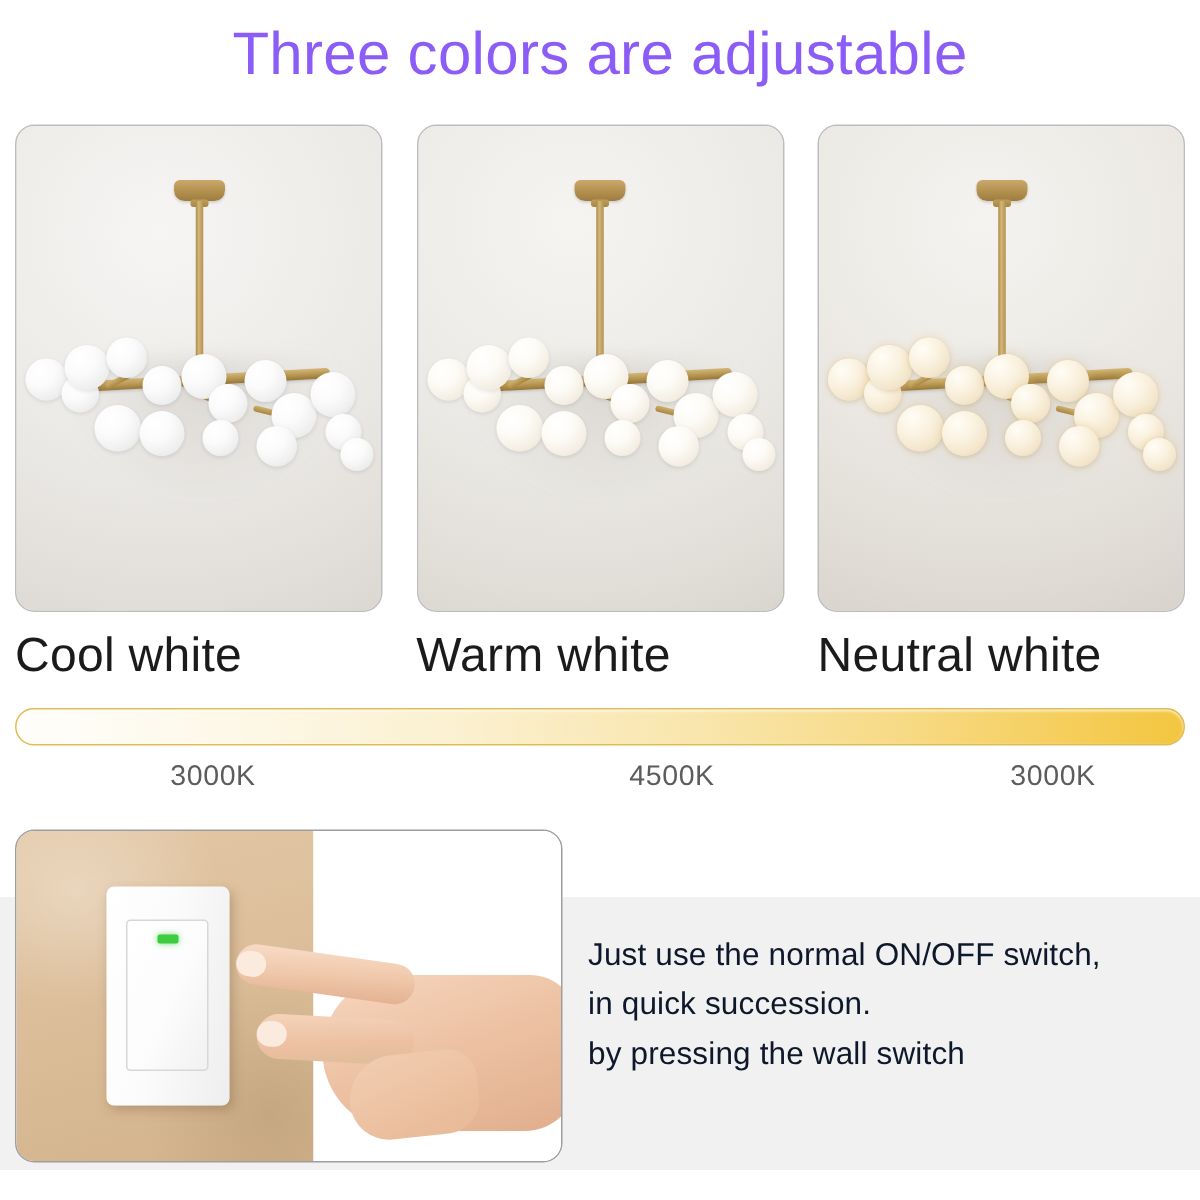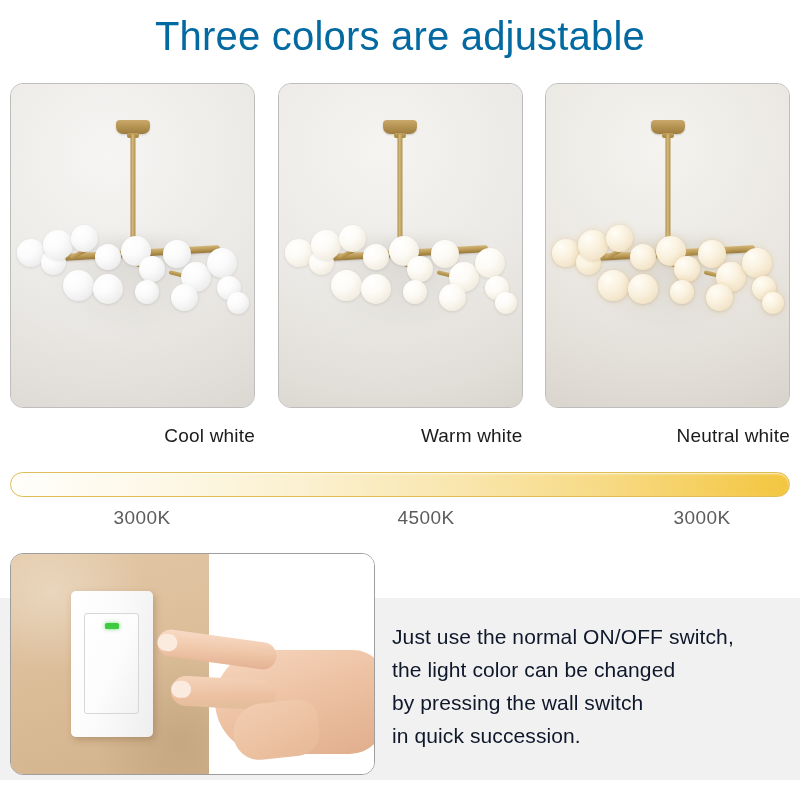--- a/index.html
+++ b/index.html
@@ -14,21 +14,21 @@
   }
 
   
   .title {
     position:absolute;
     top:8px; left:0; width:800px;
     text-align:center;
     font-size:40px;
     font-weight:400;
     letter-spacing:0.2px;
-    color:#0369a1;
+    color:#8b5cf6;
     line-height:56px;
   }
 
   
   .cards {
     position:absolute;
     top:83px; left:10px;
     width:780px; height:325px;
     display:flex;
     justify-content:space-between;
@@ -119,22 +119,22 @@
   }
 
   
   .labels {
     position:absolute;
     top:418px; left:10px; width:780px;
     display:flex; justify-content:space-between;
   }
   .label {
     width:245px;
-    text-align:right;
-    font-size:19px;
+    text-align:left;
+    font-size:32px;
     font-weight:400;
     color:#1b1b1b;
     letter-spacing:0.2px;
     line-height:36px;
   }
 
   
   .temp-bar {
     position:absolute;
     left:10px; top:472px;
@@ -157,21 +157,21 @@
     height:26px;
   }
   .kelvin {
     position:absolute;
     font-size:19px;
     color:#5c5c5c;
     letter-spacing:0.4px;
     transform:translateX(-50%);
   }
   .k1 { left:132px; }
-  .k2 { left:416px; }
+  .k2 { left:438px; }
   .k3 { left:692px; }
 
   
   .bottom-panel {
     position:absolute;
     left:0; top:598px;
     width:800px; height:182px;
     background:#f0f1f0;
   }
   .switch-card {
@@ -408,16 +408,15 @@
     </div>
     <div class="finger-mid">
       <div class="nail"></div>
     </div>
     <div class="thumb"></div>
   </div>
 </div>
 
 <div class="caption">
   <div class="caption-line"> Just use the normal ON/OFF switch,</div>
-  <div class="caption-line">the light color can be changed</div>
+  <div class="caption-line">in quick succession.</div>
   <div class="caption-line">by pressing the wall switch</div>
-  <div class="caption-line">in quick succession.</div>
 </div>
 
 </body></html>

